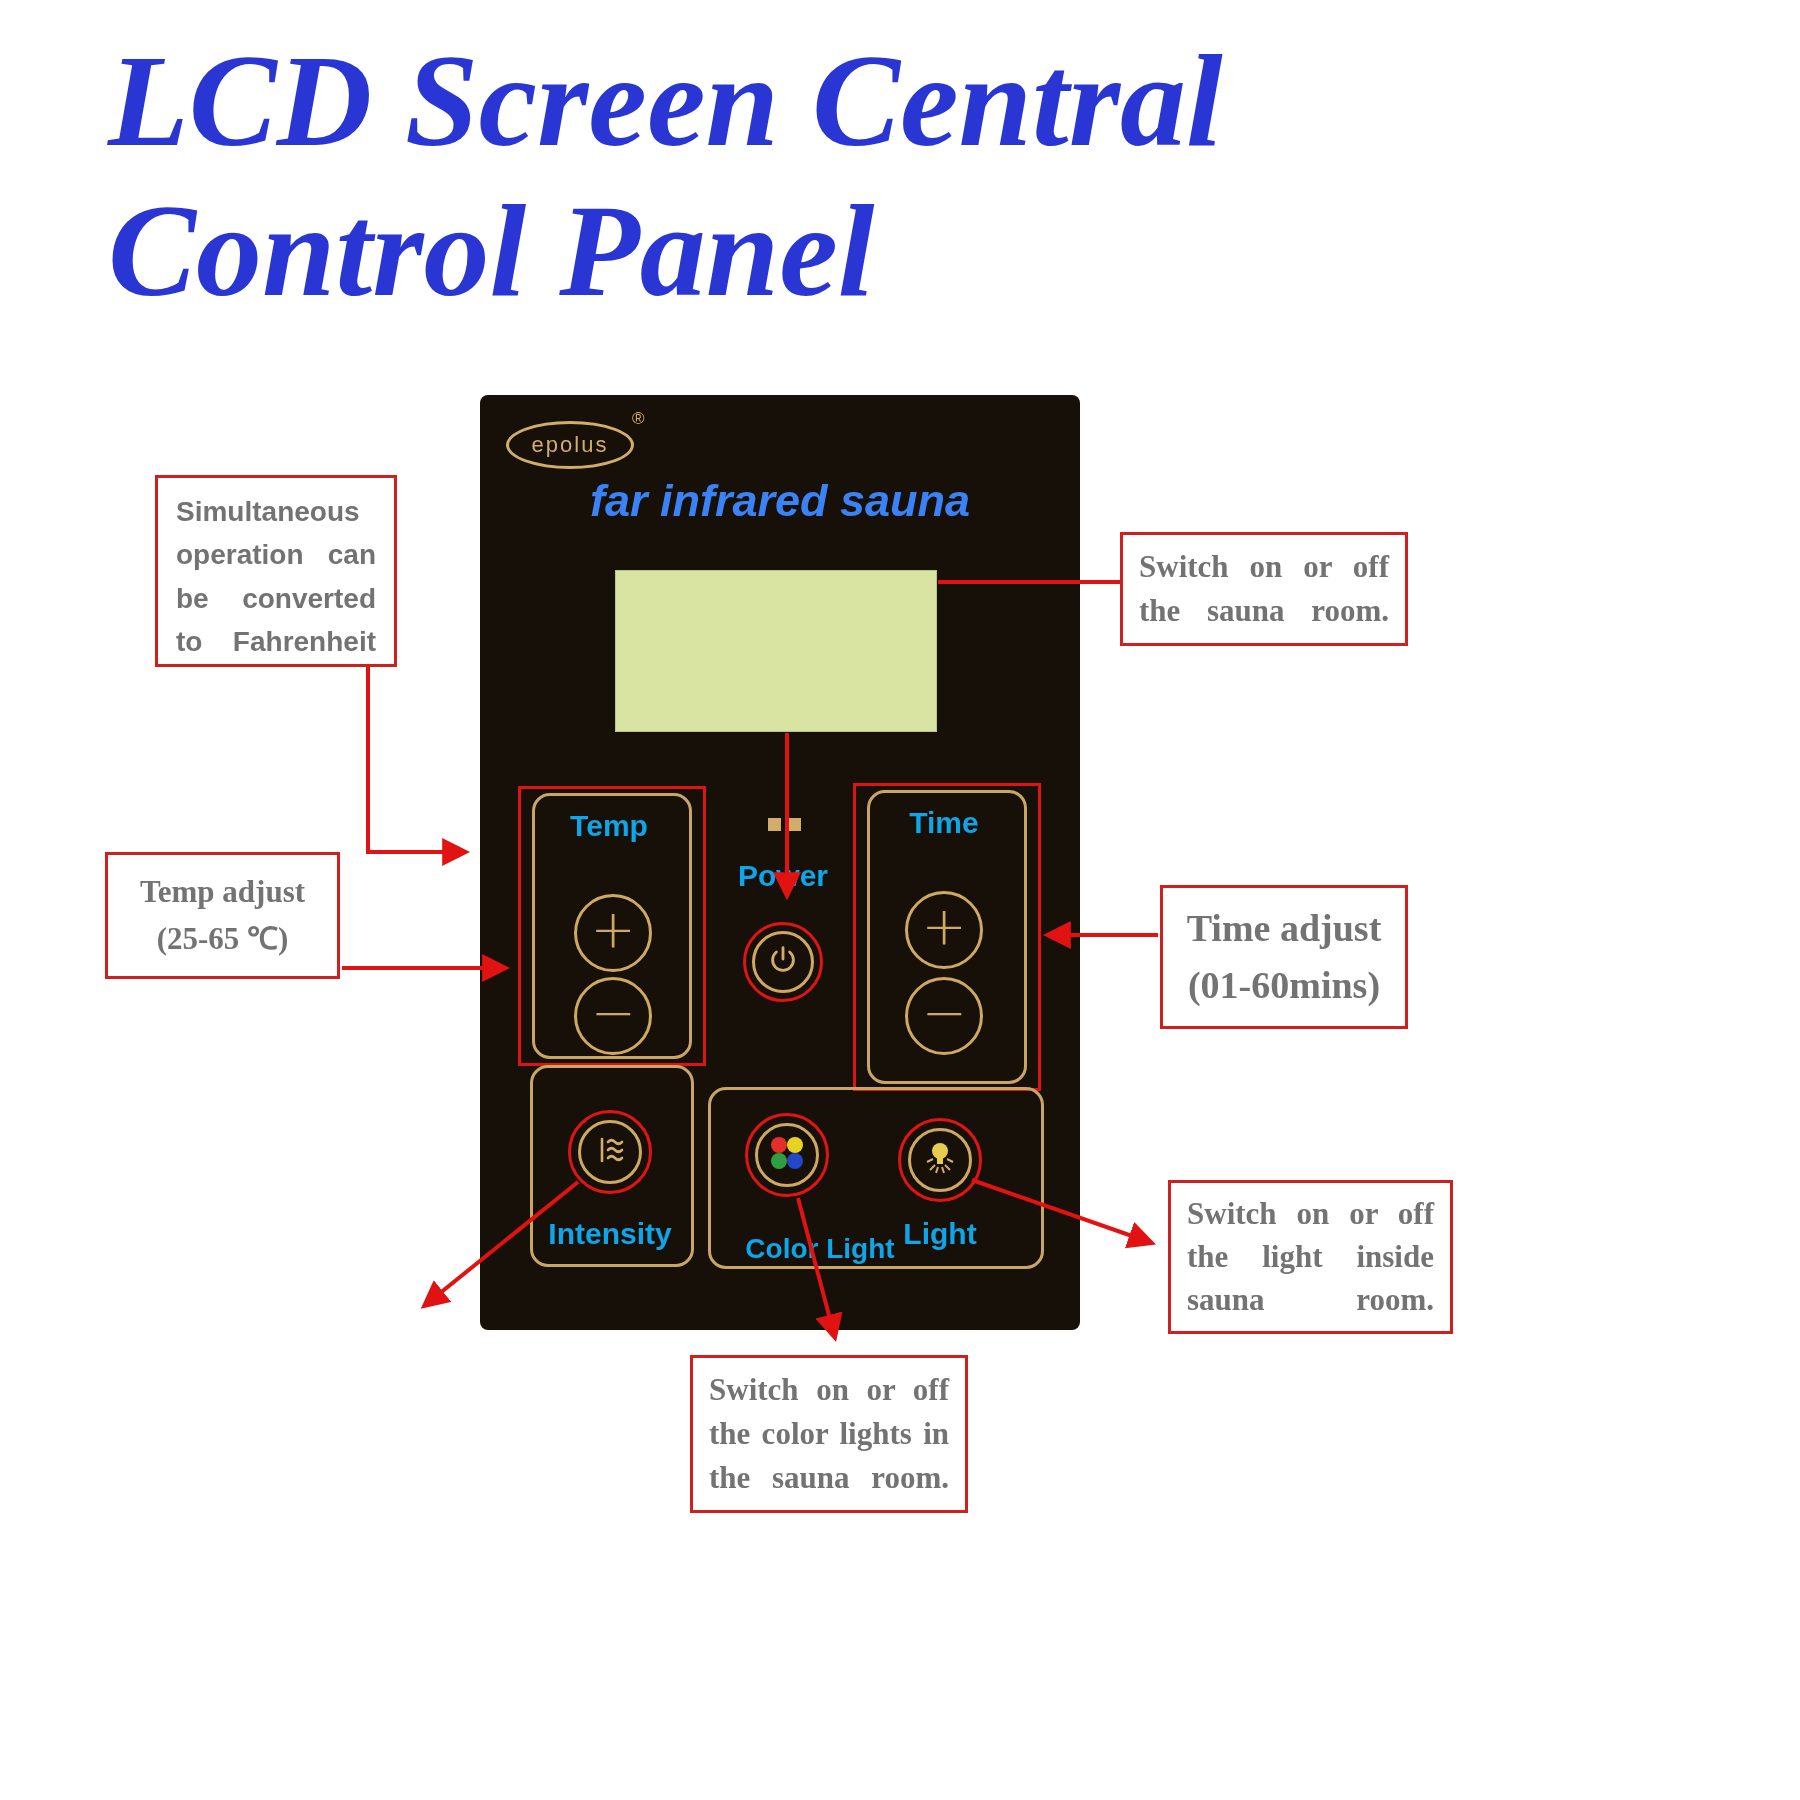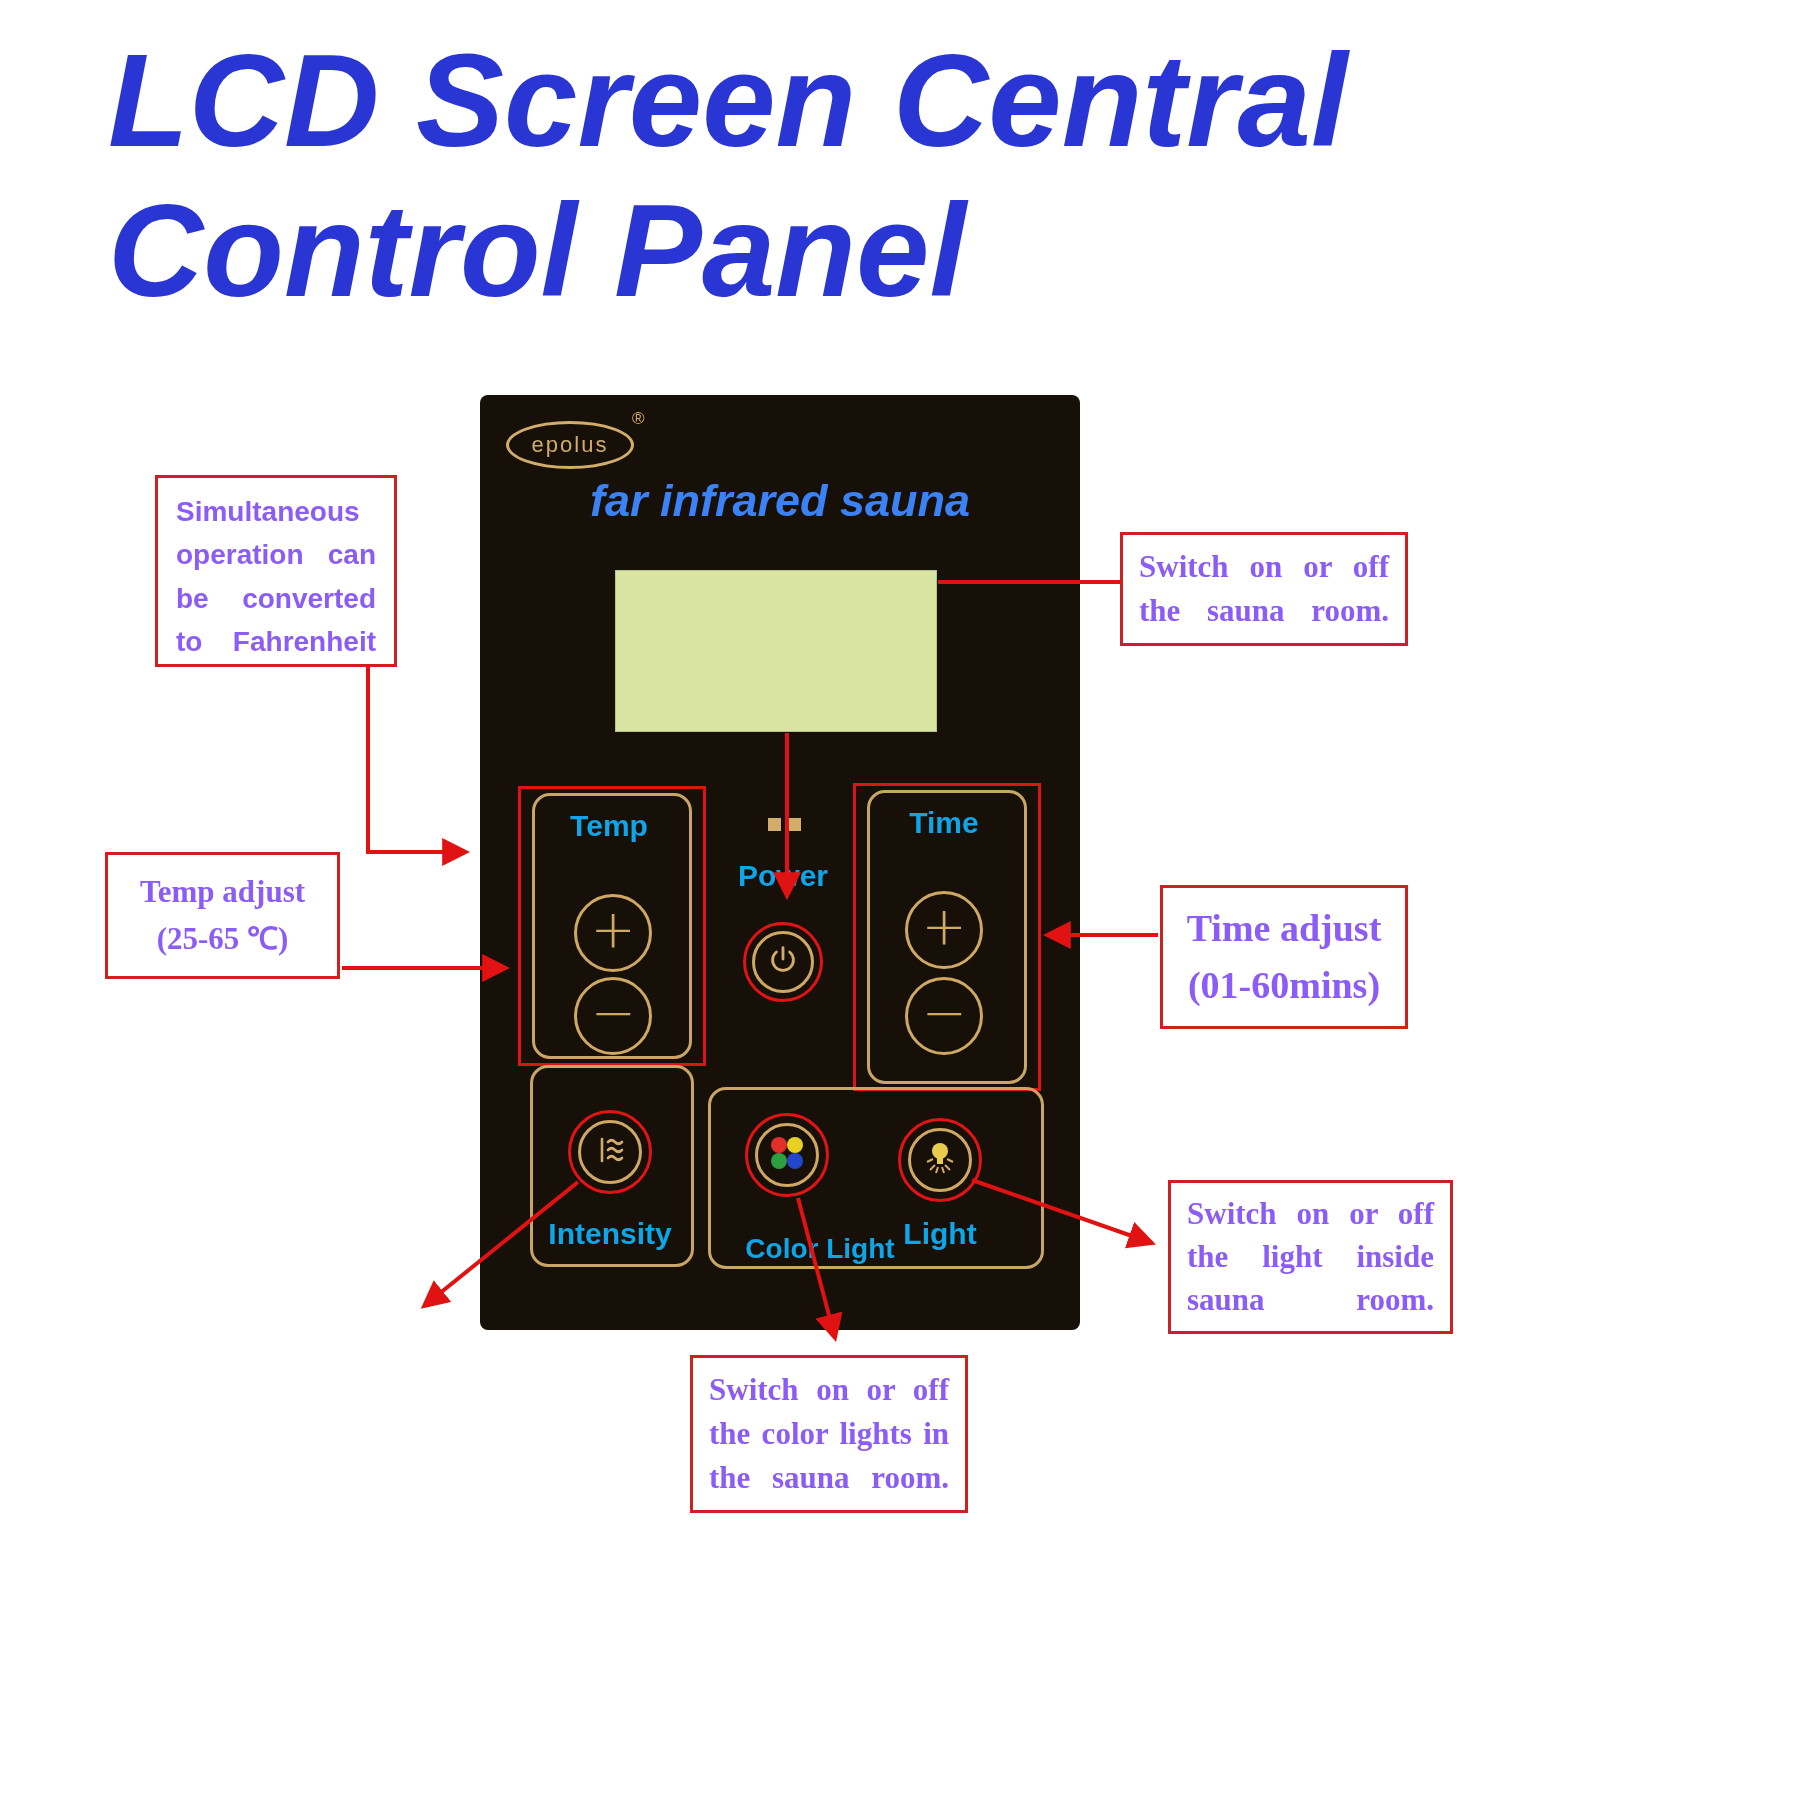--- a/index.html
+++ b/index.html
@@ -1,21 +1,21 @@
 <!DOCTYPE html>
 <html><head>
 <meta charset="utf-8">
 <style>
   html,body{margin:0;padding:0;background:#ffffff;}
   #stage{position:relative;width:1800px;height:1800px;background:#ffffff;overflow:hidden;
          font-family:"Liberation Serif",serif;}
 
   
   #title{position:absolute;left:108px;top:26px;width:1350px;
-         font-family:Liberation Sans, sans-serif;font-style:italic;font-weight:700;
+         font-family:Liberation Serif, serif;font-style:italic;font-weight:700;
          font-size:132px;line-height:1.14;color:#2936d3;white-space:pre-line;}
 
   
   #panel{position:absolute;left:480px;top:395px;width:600px;height:935px;
          background:#171009;border-radius:8px;z-index:1;}
   #brand{position:absolute;left:26px;top:26px;width:122px;height:42px;
          border:3px solid #d2ac6a;border-radius:50%;display:flex;align-items:center;justify-content:center;
          font-family:"Liberation Sans",sans-serif;font-weight:400;font-size:22px;letter-spacing:2px;color:#d2ac6a;}
   #brand-reg{position:absolute;left:152px;top:14px;color:#d2ac6a;font-size:17px;
          font-family:"Liberation Sans",sans-serif;}
@@ -65,21 +65,21 @@
   #intensity-btn .gold-circle,#colorlight-btn .gold-circle,#light-btn .gold-circle{width:64px;height:64px;}
 
   .pwr-sq{position:absolute;width:13px;height:13px;background:#d2ac6a;}
   #sq1{left:288px;top:423px;}
   #sq2{left:308px;top:423px;}
 
   
   #arrows{position:absolute;left:0;top:0;z-index:3;pointer-events:none;}
 
   
-  .callout{position:absolute;background:#ffffff;border:3px solid #cf2020;color:#8b5cf6;
+  .callout{position:absolute;background:#ffffff;border:3px solid #cf2020;color:#737373;
          font-family:"Liberation Serif",serif;font-weight:700;box-sizing:border-box;z-index:4;
          padding:10px 16px;}
   .justify{white-space:pre-line;text-align:justify;text-align-last:justify;}
   .centered{white-space:pre-line;text-align:center;}
   .leftal{white-space:pre-line;text-align:left;}
 
   #co-fahrenheit{left:155px;top:475px;width:242px;height:192px;
          font-family:"Liberation Sans",sans-serif;font-size:28px;line-height:1.55;padding:12px 18px;}
   #co-power{left:1120px;top:532px;width:288px;font-size:31px;line-height:1.42;}
   #co-temp{left:105px;top:852px;width:235px;font-size:31px;line-height:1.5;padding:14px 10px;}

